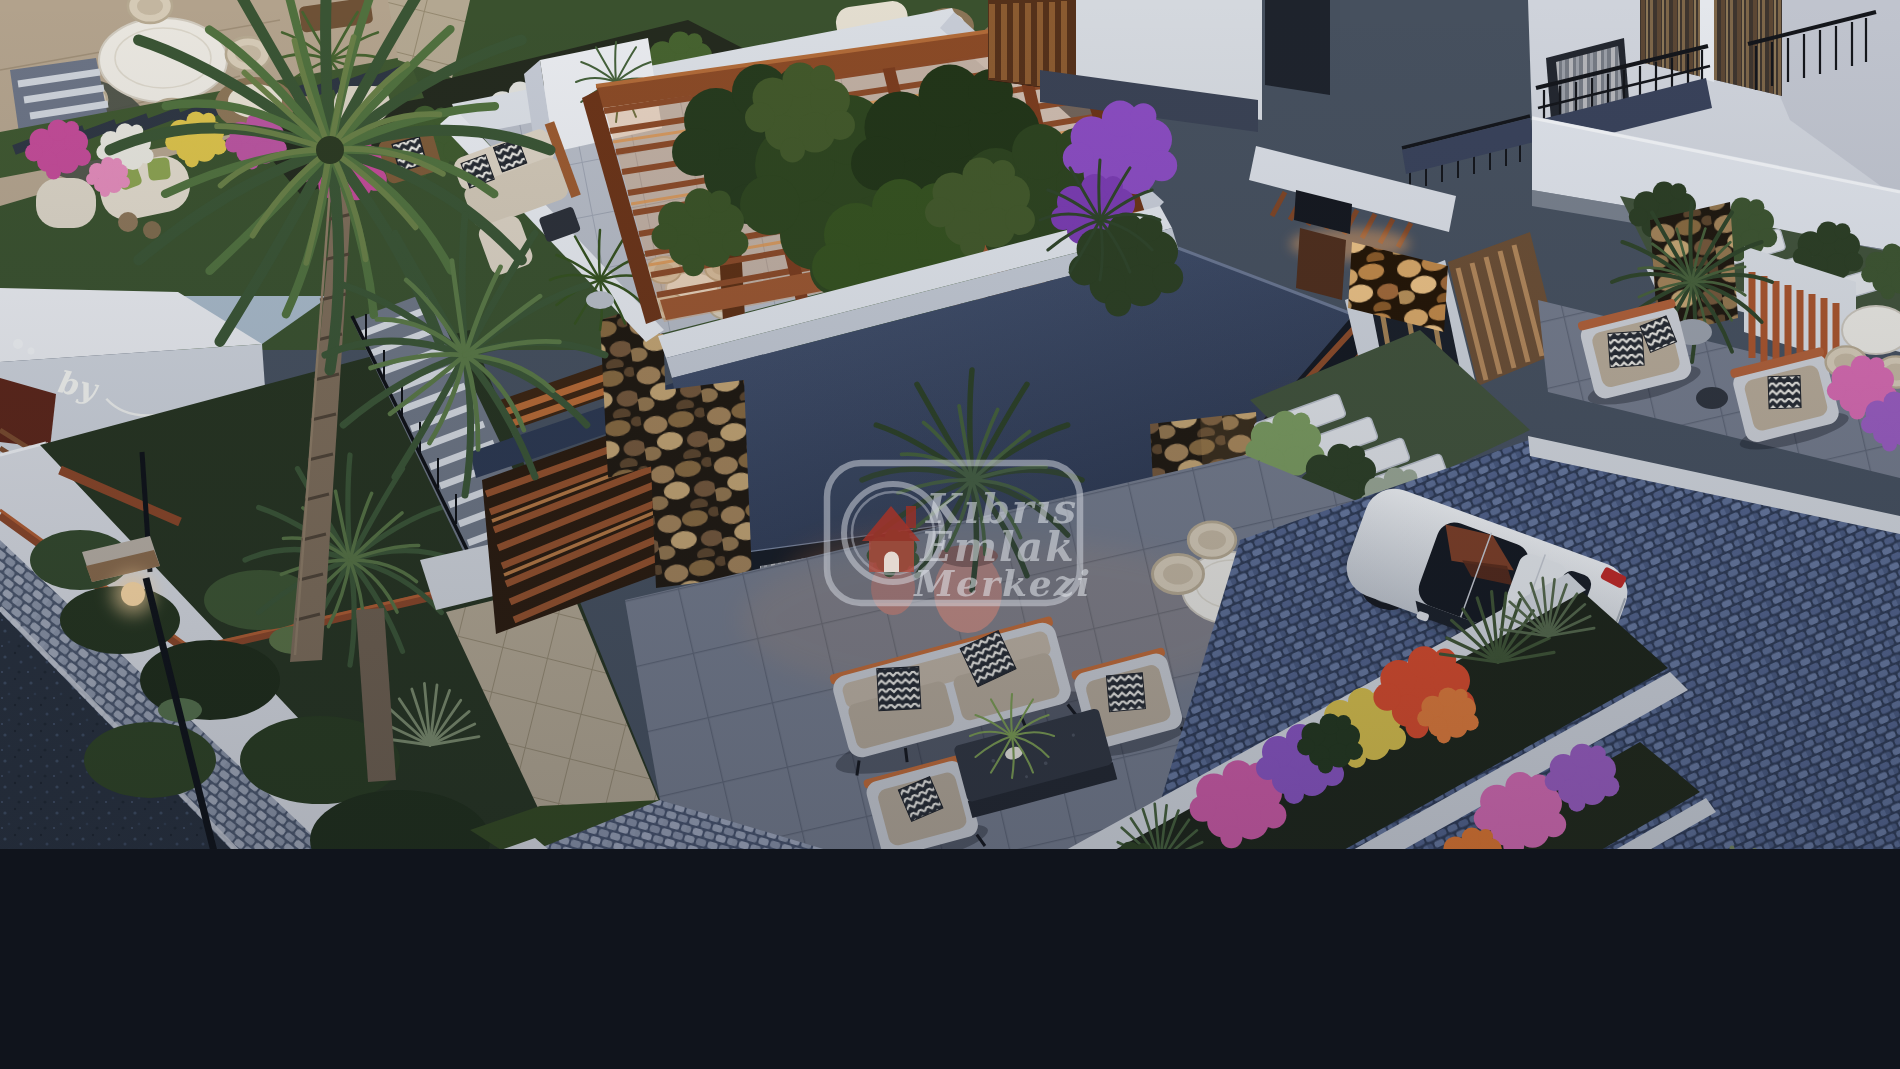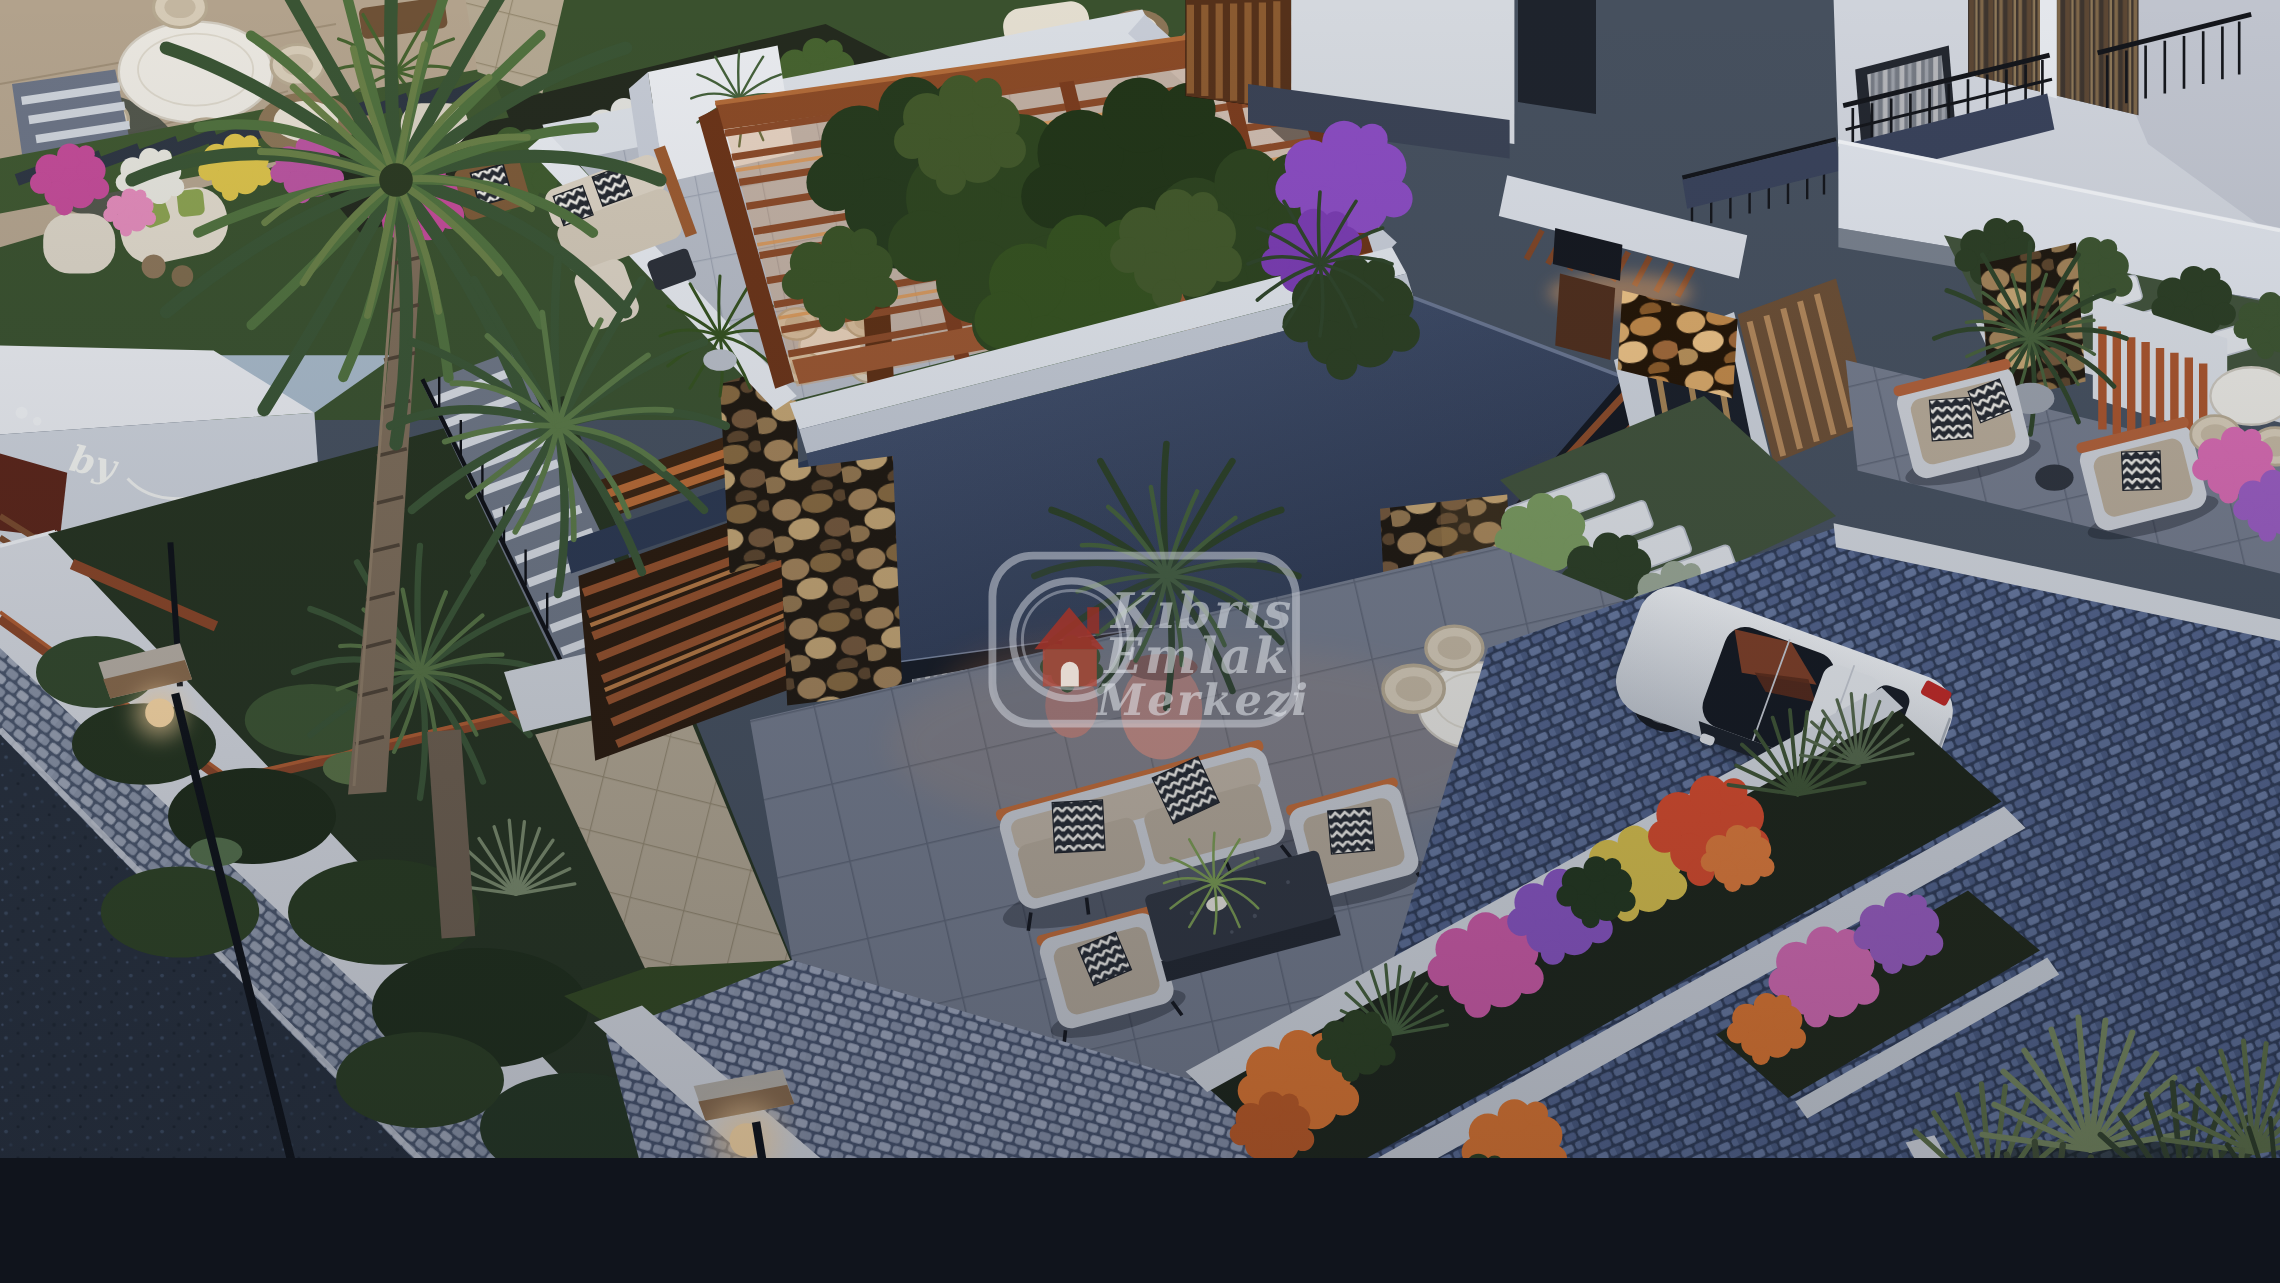--- a/index.html
+++ b/index.html
@@ -1,16 +1,16 @@
 <!DOCTYPE html>
 <html><head>
 <meta charset="utf-8">
 <style>
   html,body{margin:0;padding:0;background:#10141c;}
-  .stage{position:relative;width:1900px;height:965px;overflow:hidden;
+  .stage{position:relative;width:1900px;height:849px;overflow:hidden;
          font-family:"DejaVu Sans",sans-serif;}
   svg{display:block}
   .wm-text{font-family:"DejaVu Serif",serif;font-style:italic;font-weight:700;
            fill:rgba(228,231,236,0.55);letter-spacing:2px;}
   .sign-text{font-family:"DejaVu Serif",serif;font-style:italic;font-weight:700;
              fill:#f2f3ef;}
 </style>
 </head>
 <body>
 

